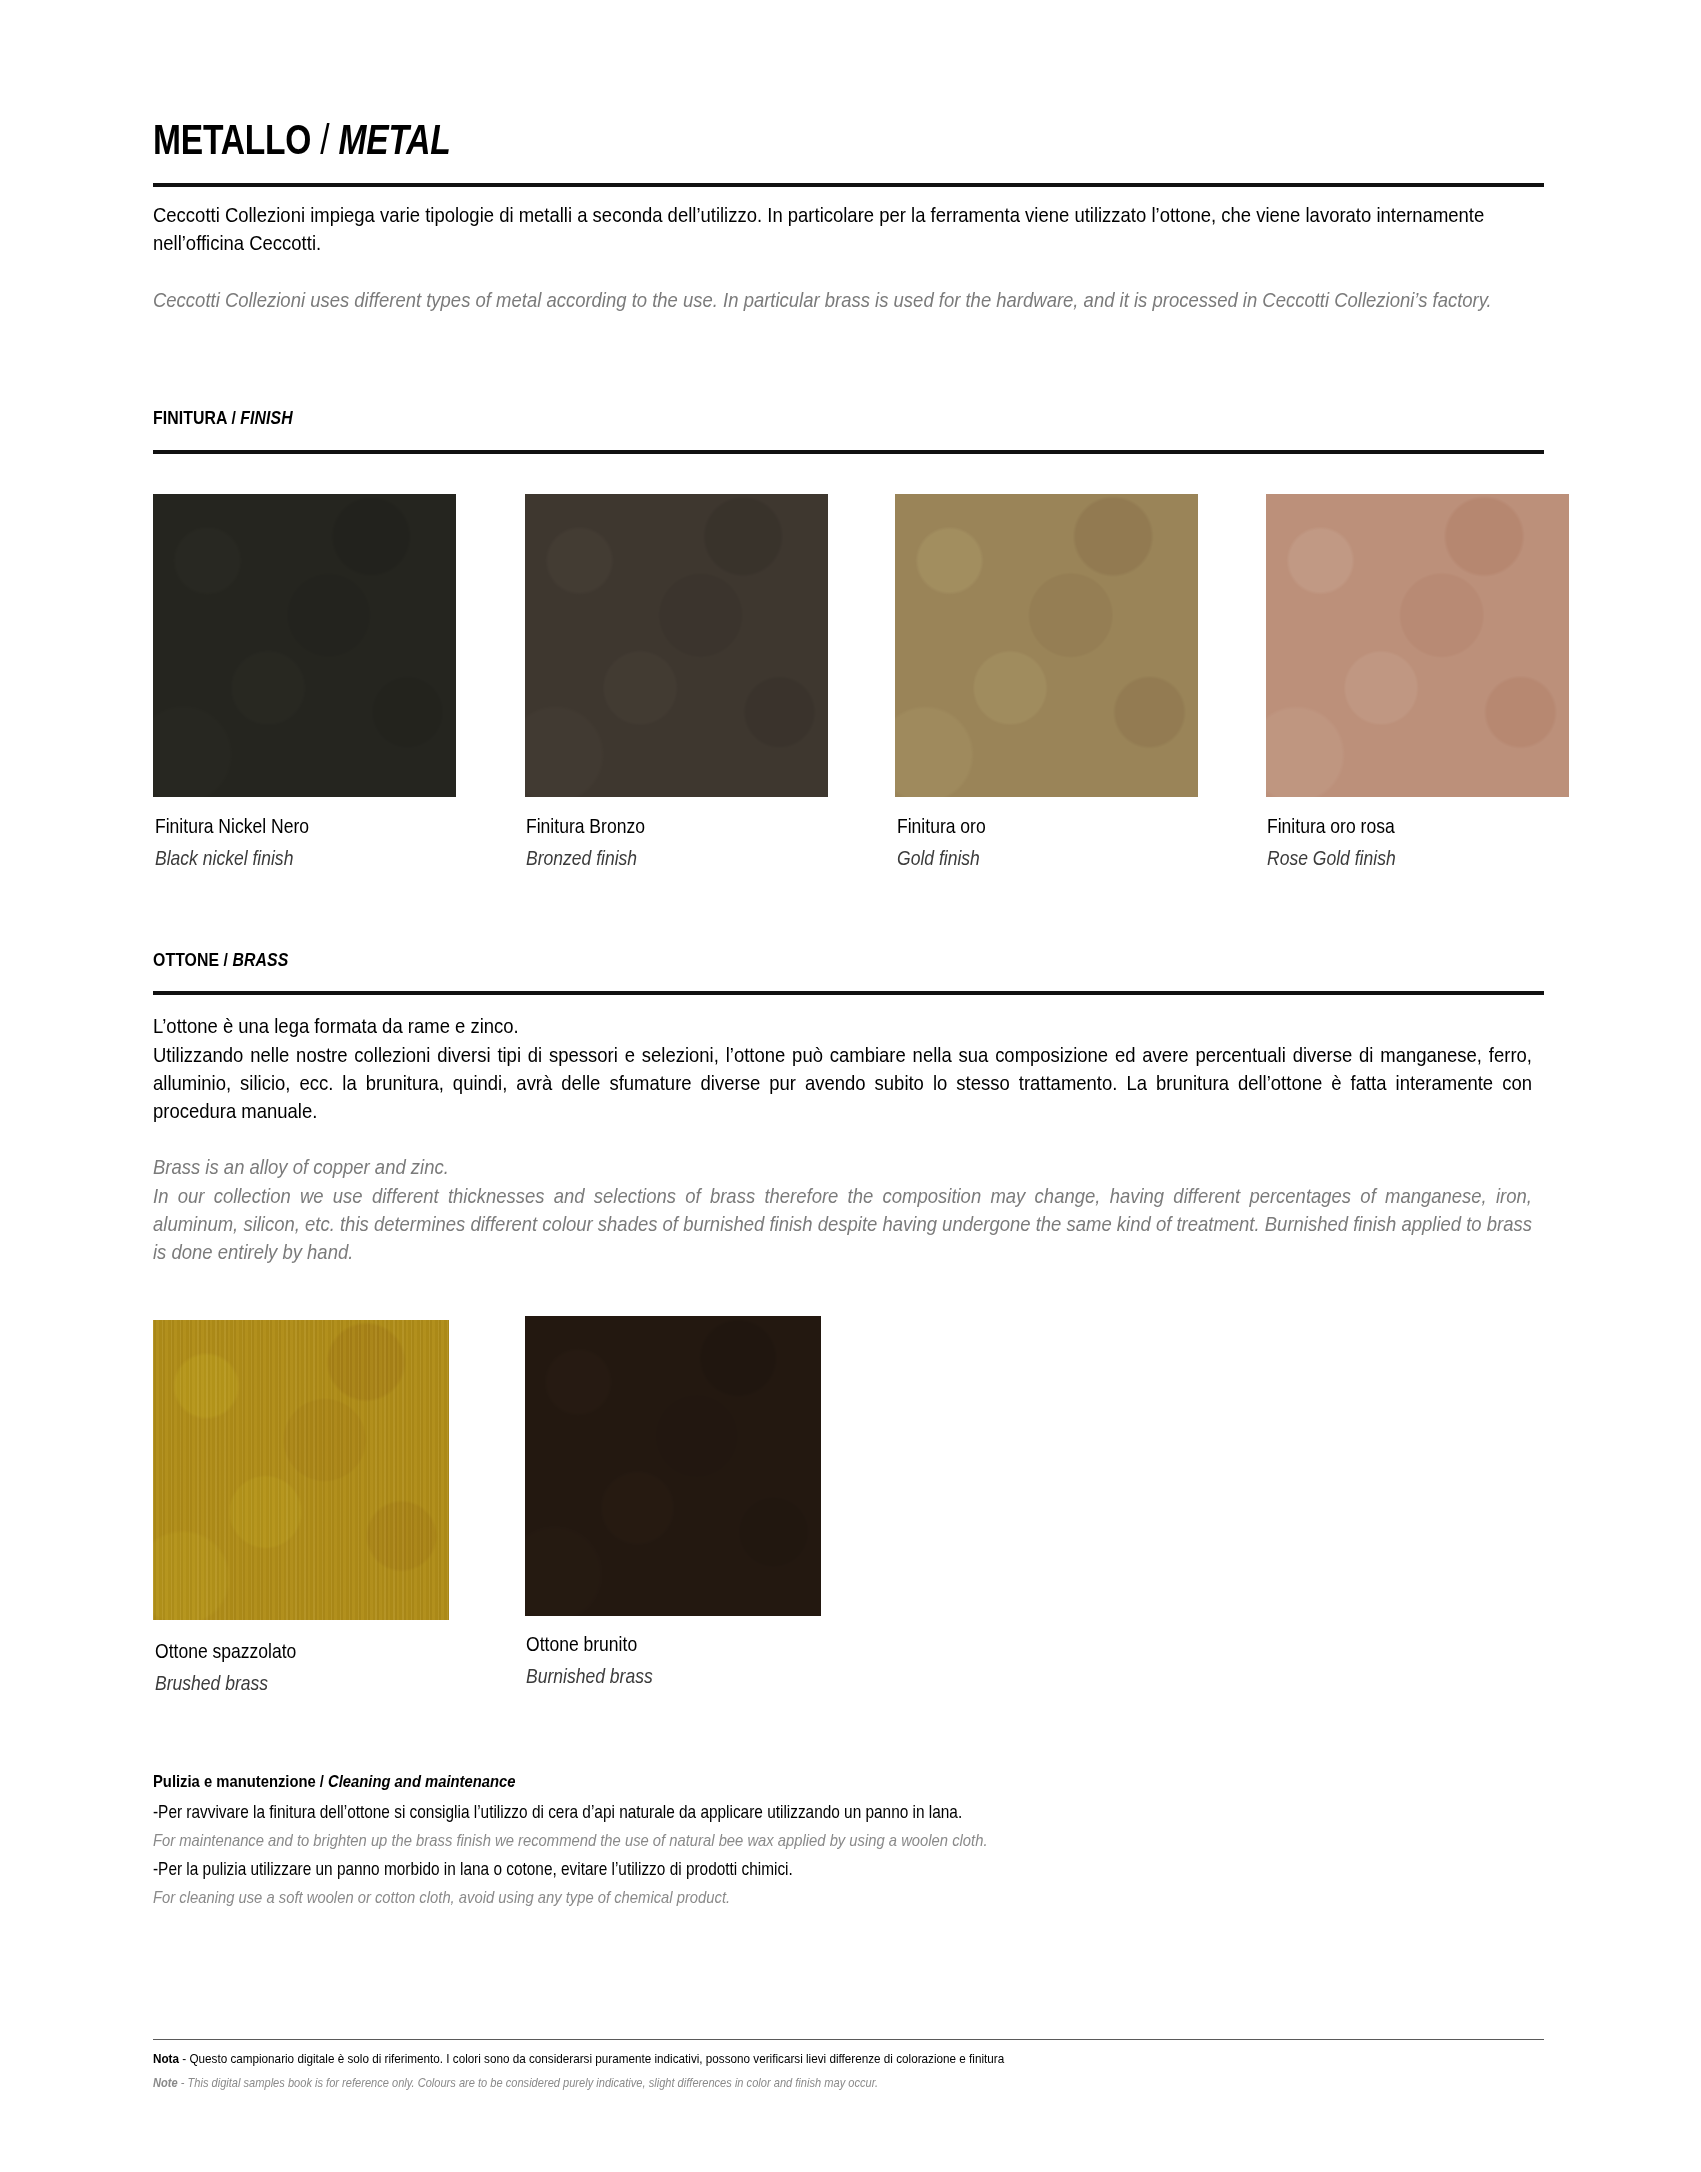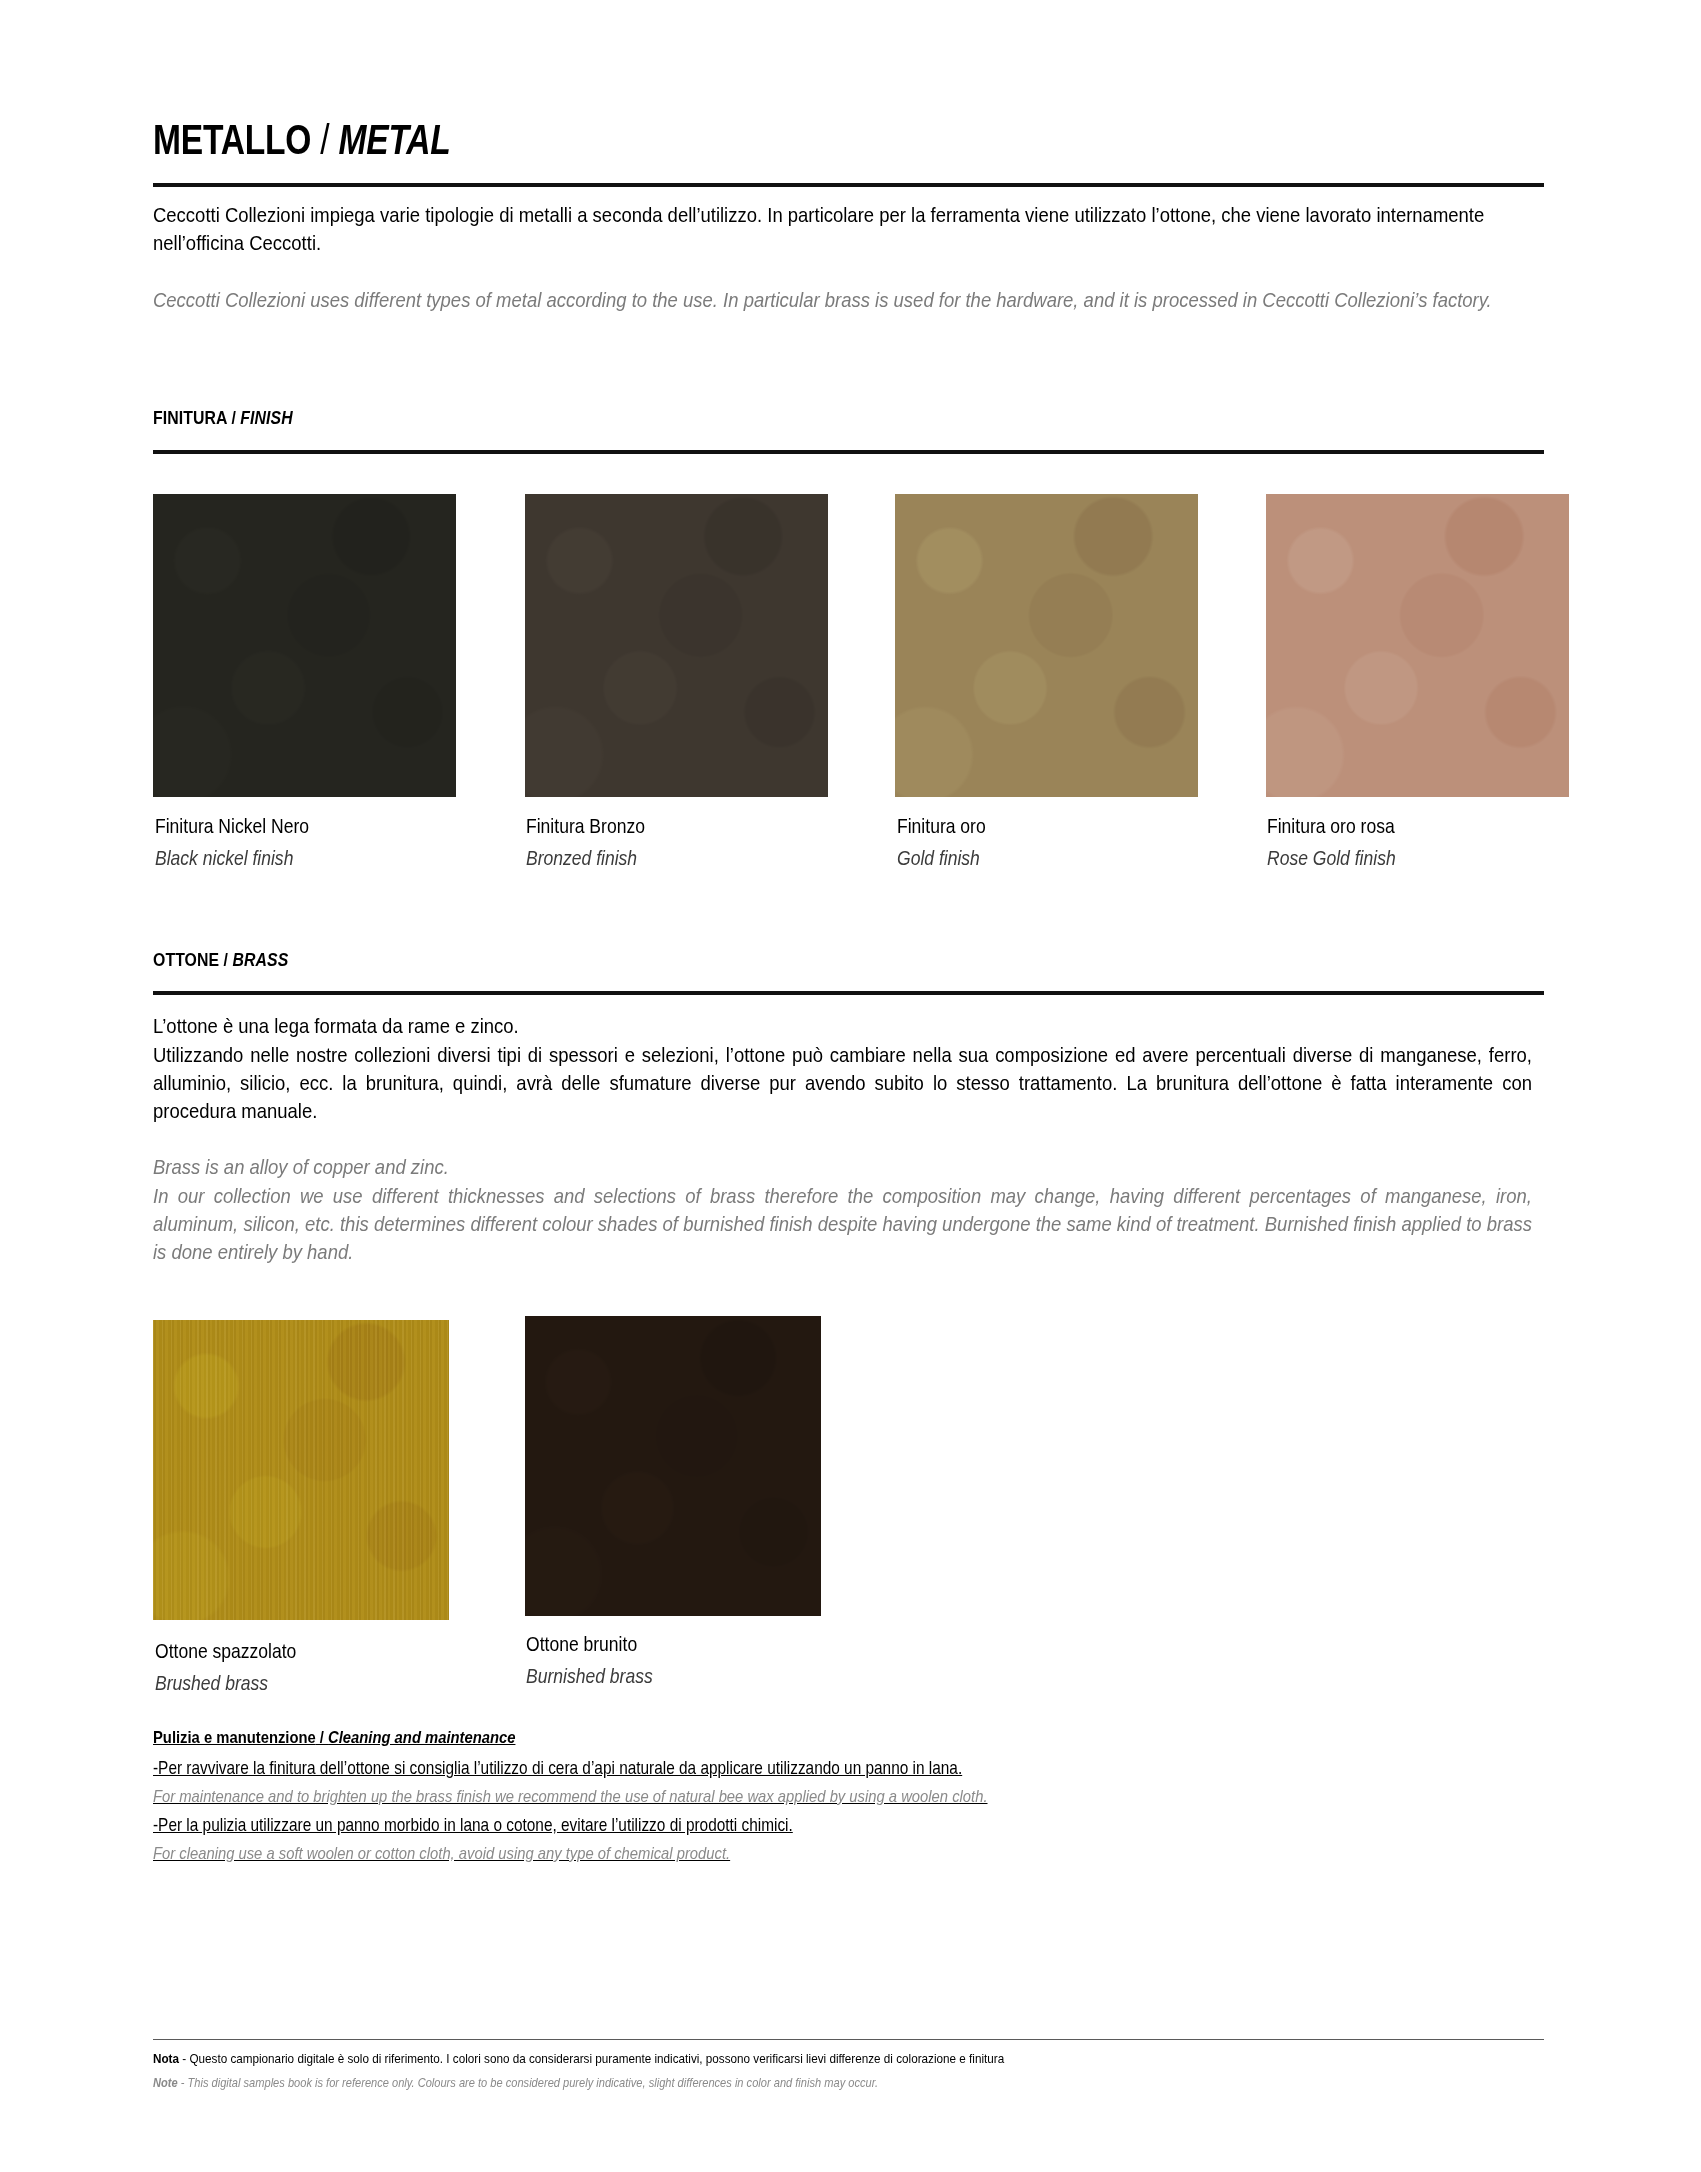--- a/index.html
+++ b/index.html
@@ -169,21 +169,21 @@
   <div class="swatch" style="left:525px; top:1316px; width:296px; height:300px; background:#231810;">
     <div class="sw-tex"></div>
   </div>
 
   <div class="sw-label" style="left:155px; top:1641px;">Ottone spazzolato</div>
   <div class="sw-sub" style="left:155px; top:1673px;">Brushed brass</div>
 
   <div class="sw-label" style="left:526px; top:1634px;">Ottone brunito</div>
   <div class="sw-sub" style="left:526px; top:1666px;">Burnished brass</div>
 
-  <div class="maint" style="top:1728px;text-decoration:underline;">
+  <div class="maint" style="top:1772px;">
     <div class="maint-head">
       <span>Pulizia e  manutenzione</span><span> / </span><span class="en-t">Cleaning and maintenance</span>
     </div>
     <div class="maint-line" style="margin-top:9.5px;">-Per ravvivare la finitura dell’ottone si consiglia l’utilizzo di cera d’api naturale da applicare utilizzando un panno in lana.</div>
     <div class="maint-line en" style="margin-top:8.2px;"> For maintenance and  to brighten up the brass finish we recommend the use of natural bee wax applied by using a woolen cloth.</div>
     <div class="maint-line" style="margin-top:8.2px;">-Per la pulizia utilizzare un panno morbido in lana o cotone, evitare l’utilizzo di prodotti chimici.</div>
     <div class="maint-line en" style="margin-top:8.2px;"> For cleaning use a soft woolen or cotton cloth, avoid using any type of chemical product.</div>
   </div>
 
   <div class="rule thin" style="left:153px; top:2039px; width:1391px;"></div>

